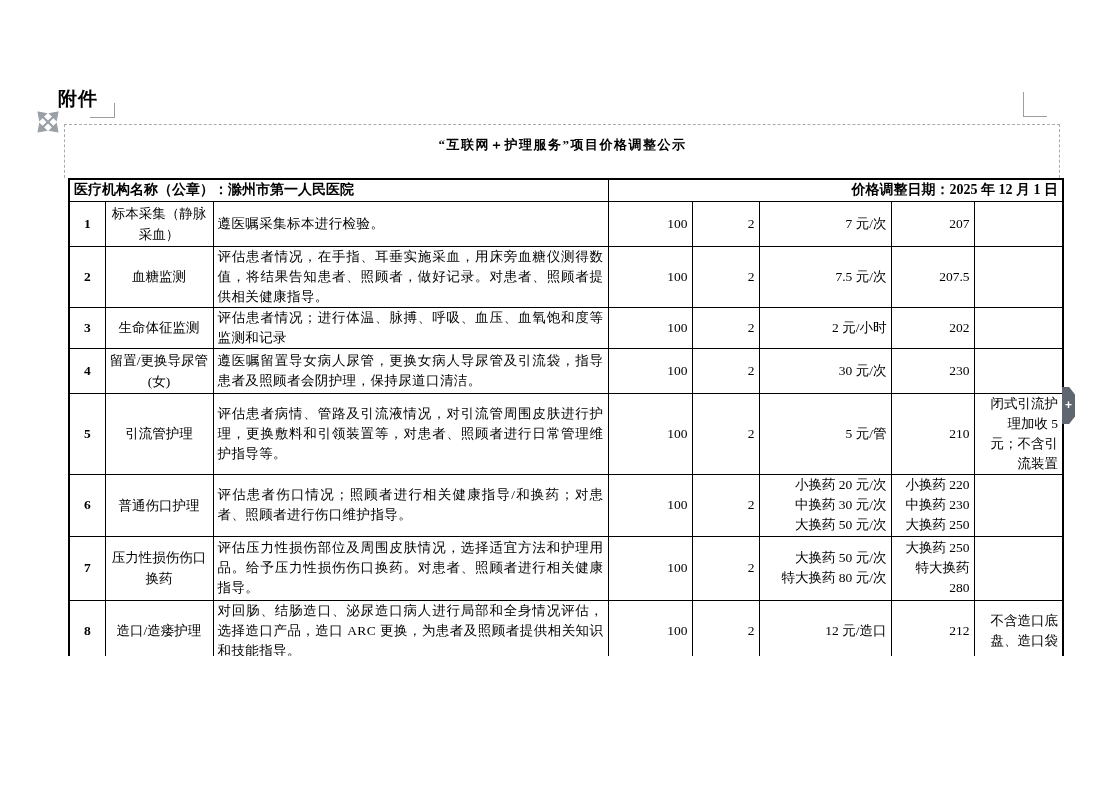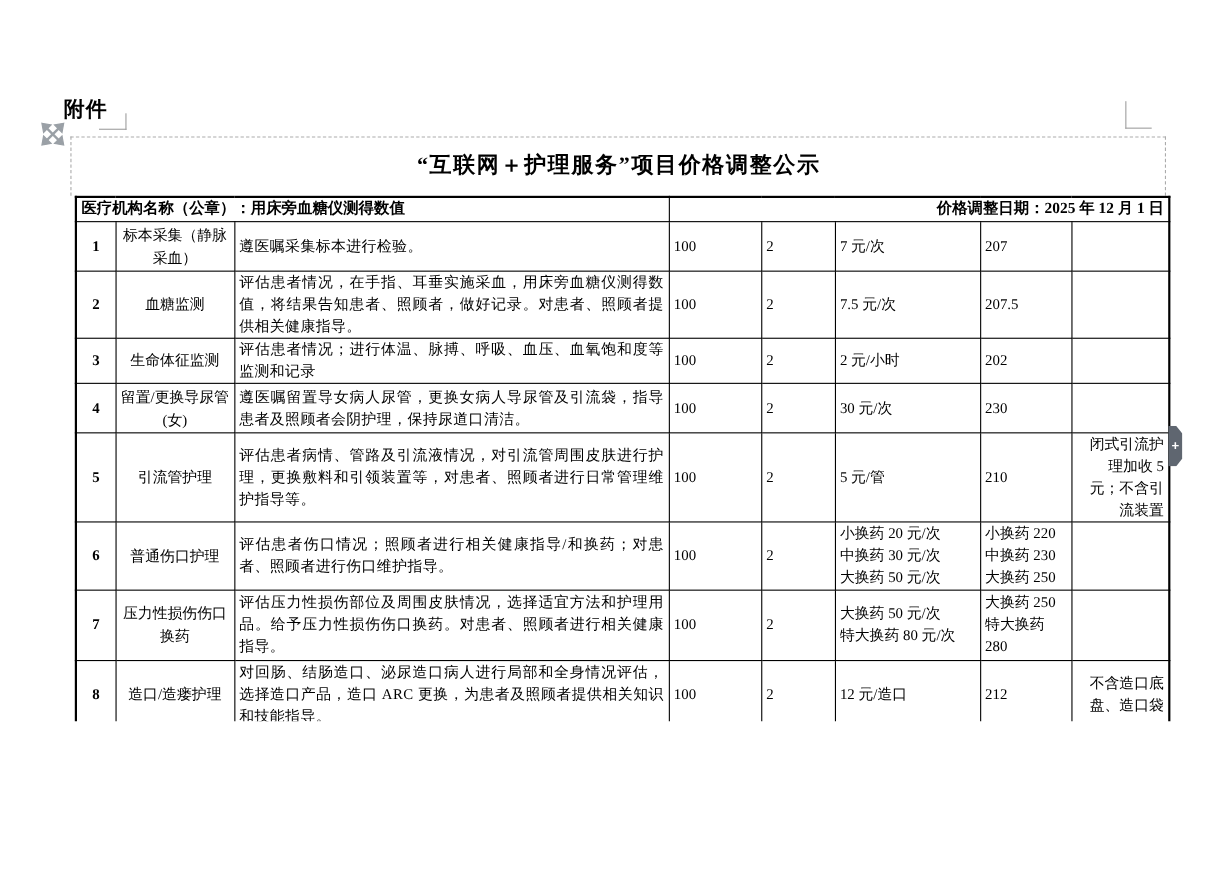--- a/index.html
+++ b/index.html
@@ -1,21 +1,21 @@
 <!DOCTYPE html>
 <html><head>
 <meta charset="utf-8">
 <style>
   html,body{margin:0;padding:0;background:#fff;}
   .canvas{position:relative;width:1116px;height:656px;background:#fff;overflow:hidden;
           font-family:"Liberation Serif","DejaVu Serif",serif;color:#000;}
 
   .attachment{position:absolute;left:58px;top:86px;font-size:19px;font-weight:bold;letter-spacing:1px;}
   .doc-title{position:absolute;left:65px;top:136px;width:995px;text-align:center;
-             font-size:20px;font-weight:bold;letter-spacing:1.5px;}
+             font-size:13px;font-weight:bold;letter-spacing:1.5px;}
 
   
   .dash-h{position:absolute;border-top:1px dashed #ababab;height:0;z-index:1;}
   .dash-v{position:absolute;border-left:1px dashed #ababab;width:0;z-index:1;}
   
   .mark-h{position:absolute;height:0;border-top:1px solid #9e9e9e;z-index:3;}
   .mark-v{position:absolute;width:0;border-left:1px solid #9e9e9e;z-index:3;}
 
   
   .move-handle{position:absolute;left:34px;top:108px;width:28px;height:28px;z-index:3;}
@@ -26,21 +26,21 @@
                  padding:0 4px;overflow:hidden;}
   tr.meta-row{height:22px;}
   tr.meta-row td{font-weight:bold;font-size:14px;}
   td.org{text-align:left;padding-left:7px;}
   td.date{text-align:right;padding-right:8px;}
   tr.head-row{height:42px;}
   tr.head-row td{text-align:center;white-space:pre-line;line-height:18px;}
   td.c-no{text-align:center;font-weight:bold;font-size:14px;}
   td.c-name{text-align:center;padding:2px 8px;line-height:21px;font-size:14px;}
   td.c-content{text-align:justify;padding:2px 6px;line-height:20px;font-size:13.5px;letter-spacing:0.4px;}
-  td.c-num{text-align:left;line-height:20px;}
+  td.c-num{text-align:right;line-height:20px;}
   td.pre{white-space:pre-line;}
   td.c-remark{text-align:right;padding:2px 5px;line-height:20px;}
   tbody.rows tr:nth-child(1){height:45px;}
   tbody.rows tr:nth-child(2){height:60px;}
   tbody.rows tr:nth-child(3){height:41px;}
   tbody.rows tr:nth-child(4){height:45px;}
   tbody.rows tr:nth-child(5){height:62px;}
   tbody.rows tr:nth-child(6){height:62px;}
   tbody.rows tr:nth-child(7){height:64px;}
   tbody.rows tr:nth-child(8){height:62px;}
@@ -97,21 +97,21 @@
         <col style="width:108px">
         <col style="width:395px">
       <col style="width:84px">
         <col style="width:67px">
         <col style="width:132px">
       <col style="width:83px">
         <col style="width:89px">
     </colgroup>
     <tbody>
       <tr class="meta-row">
-        <td class="org" colspan="3">医疗机构名称（公章）：用床旁血糖仪测得数值</td>
+        <td class="org" colspan="3">医疗机构名称（公章）：滁州市第一人民医院</td>
         <td class="date" colspan="5">价格调整日期：2025 年 12 月 1 日</td>
       </tr>
     </tbody>
     <tbody class="rows" id="rows">
         <tr>
           <td class="c-no">1</td>
           <td class="c-name">标本采集（静脉采血）</td>
           <td class="c-content">遵医嘱采集标本进行检验。</td>
           <td class="c-num">100</td>
           <td class="c-num">2</td>

